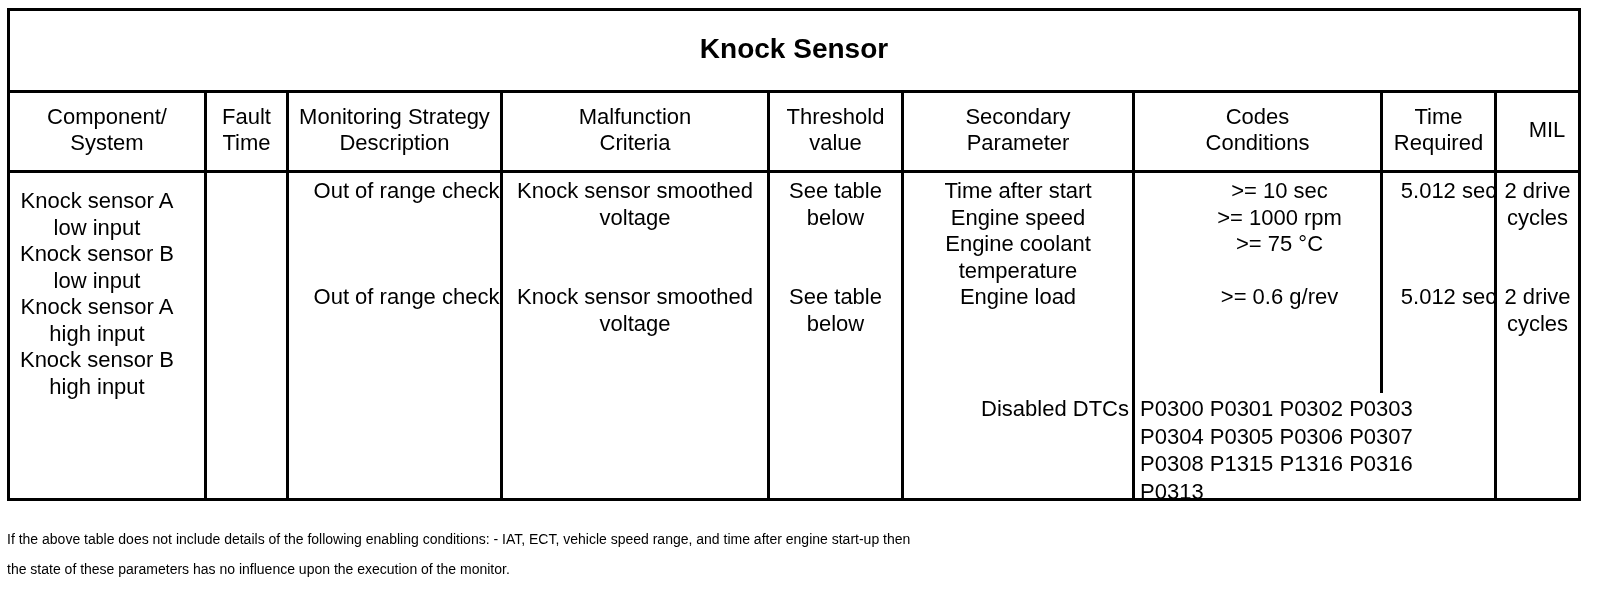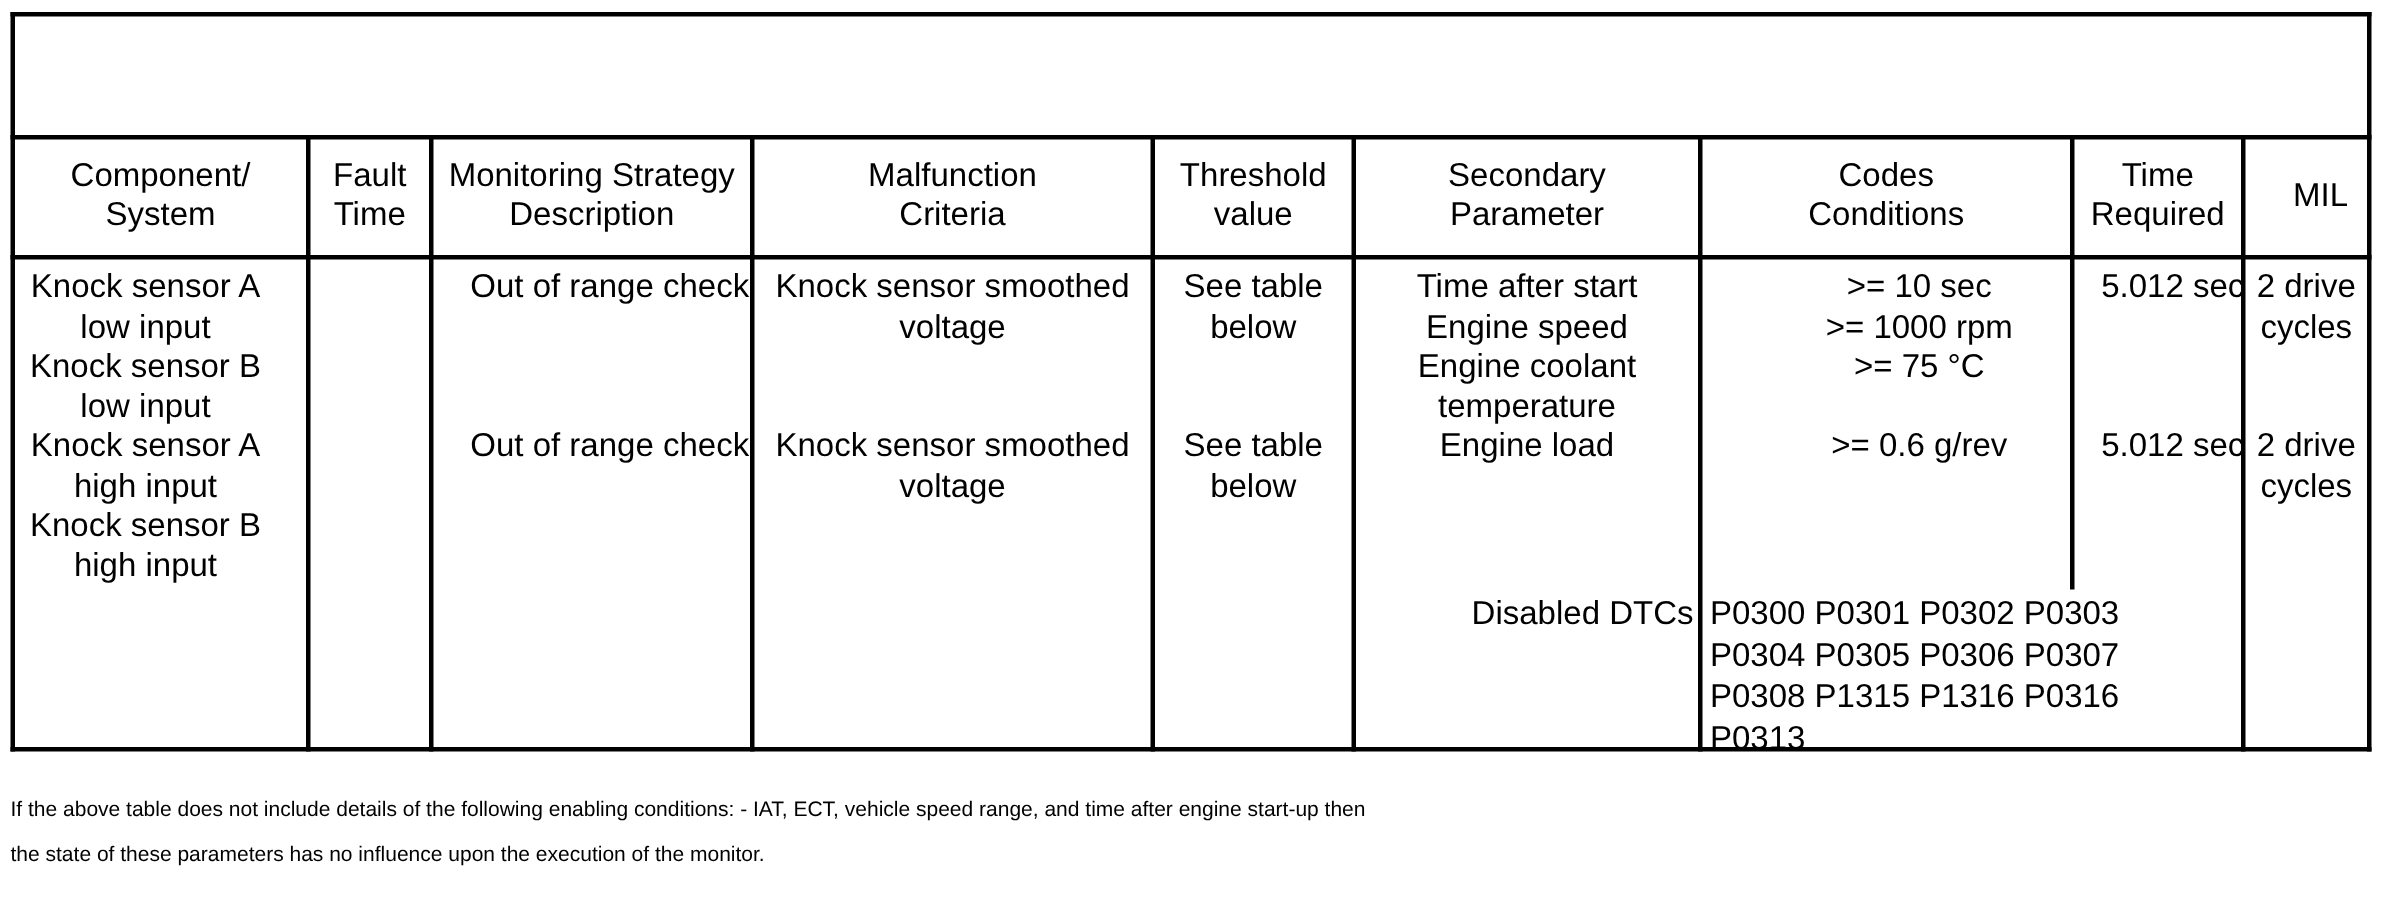--- a/index.html
+++ b/index.html
@@ -60,40 +60,41 @@
 
   <div class="gline" style="left:204px;top:90px;width:3px;height:411px;"></div>
   <div class="gline" style="left:286px;top:90px;width:3px;height:411px;"></div>
   <div class="gline" style="left:500px;top:90px;width:3px;height:411px;"></div>
   <div class="gline" style="left:767px;top:90px;width:3px;height:411px;"></div>
   <div class="gline" style="left:901px;top:90px;width:3px;height:411px;"></div>
   <div class="gline" style="left:1132px;top:90px;width:3px;height:411px;"></div>
   <div class="gline" style="left:1380px;top:90px;width:3px;height:303px;"></div>
   <div class="gline" style="left:1494px;top:90px;width:3px;height:411px;"></div>
 
+  <div class="title">Knock Sensor</div>
 
   <div class="hcell" style="left:10px;width:194px;">Component/
 System</div>
   <div class="hcell" style="left:207px;width:79px;">Fault
 Time</div>
   <div class="hcell" style="left:289px;width:211px;">Monitoring Strategy
 Description</div>
   <div class="hcell" style="left:503px;width:264px;">Malfunction
 Criteria</div>
   <div class="hcell" style="left:770px;width:131px;">Threshold
 value</div>
   <div class="hcell" style="left:904px;width:228px;">Secondary
 Parameter</div>
   <div class="hcell" style="left:1135px;width:245px;">Codes
 Conditions</div>
   <div class="hcell" style="left:1383px;width:111px;">Time
 Required</div>
   <div class="hcell" style="left:1497px;width:100px;">MIL</div>
 
-  <div class="bcell" style="left:10px;width:174px;">Knock sensor A
+  <div class="bcell" style="left:10px;width:174px;margin-top:10px;">Knock sensor A
 low input
 Knock sensor B
 low input
 Knock sensor A
 high input
 Knock sensor B
 high input</div>
   <div class="bcell" style="left:289px;width:235px;">Out of range check
 
 

